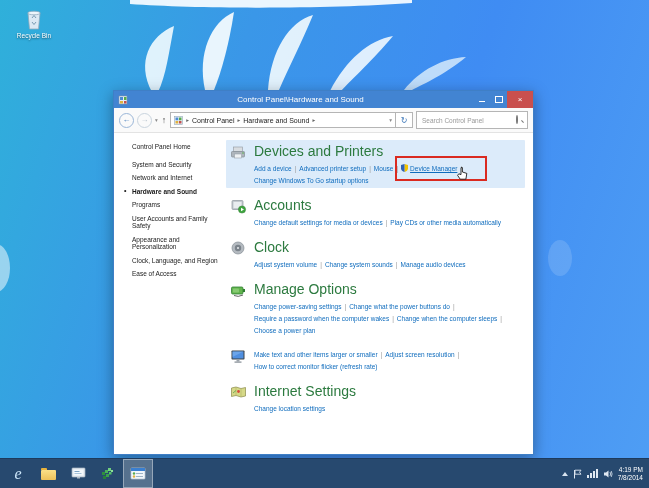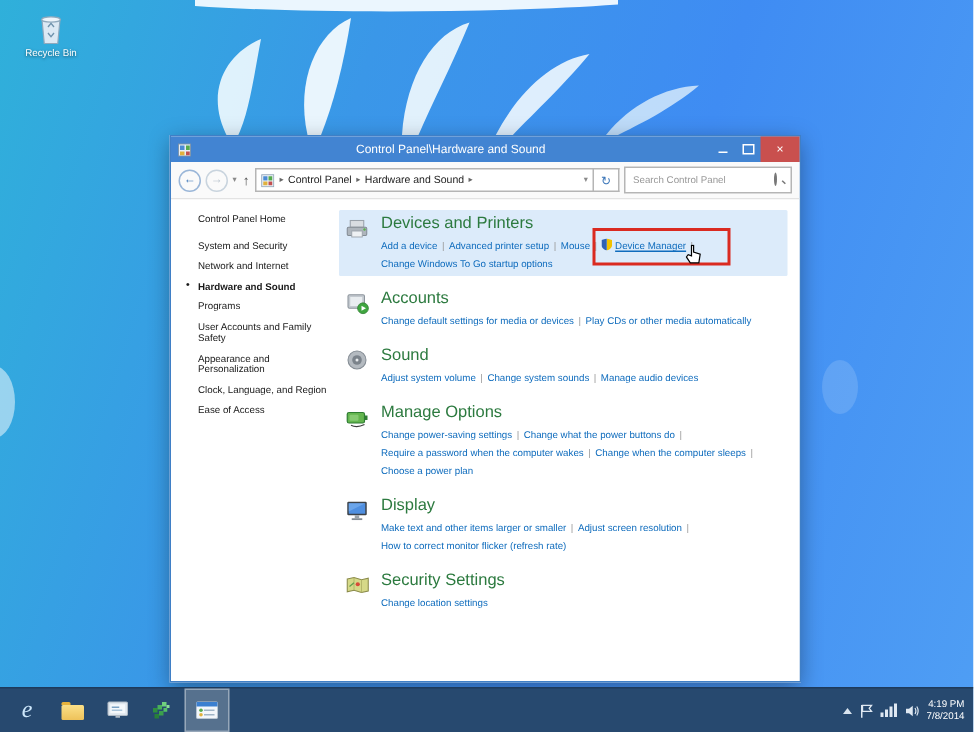--- a/index.html
+++ b/index.html
@@ -57,21 +57,21 @@
   .sidebar { width:110px; flex:0 0 auto; padding:10px 0 0 10px; box-sizing:border-box; }
   .side-item { position:relative; padding-left:8px; width:90px; font-size:6.5px; line-height:7.5px; color:#1a1a1a; margin-bottom:6px; cursor:pointer; }
   .side-item.home { margin-bottom:10px; }
   .side-item.active { font-weight:bold; }
   .side-item .bullet { position:absolute; left:0; top:-1px; font-size:7px; }
 
   .content { flex:1; padding:7px 8px 0 2px; }
   .section { display:flex; margin-bottom:6px; padding:3px 4px; border-radius:1px; }
   .section.highlight { background:#dcebfa; }
   .sec-icon { width:18px; flex:0 0 auto; margin-right:6px; padding-top:1px; }
-  .sec-title { font-size:11px; color:#2c7a3f; margin-bottom:2px; cursor:pointer; }
+  .sec-title { font-size:14px; color:#2c7a3f; margin-bottom:2px; cursor:pointer; }
   .link-row { line-height:9px; white-space:nowrap; }
   .cp-link { color:#0f6cbd; font-size:6.5px; cursor:pointer; }
   .sep { color:#9a9a9a; font-size:6.5px; margin:0 3px; }
 
   
   .dm { position:relative; display:inline-block; }
   .dm .dm-link { text-decoration:underline; }
   .dm .shield { display:inline-block; vertical-align:-1px; margin-right:2px; }
   .dm-box { position:absolute; left:-6px; top:-5px; width:88px; height:21px; border:2px solid #da2a20; pointer-events:none; }
   .hand-cursor { position:absolute; left:56px; top:6px; pointer-events:none; }
@@ -227,21 +227,21 @@
 
         <div class="section">
           <div class="sec-icon">
             <svg width="17" height="17" viewBox="0 0 17 17">
               <circle cx="8" cy="8" r="6" fill="#b4bac0" stroke="#848c94" stroke-width="0.7"></circle>
               <circle cx="8" cy="8" r="3.2" fill="#7b838b"></circle>
               <circle cx="8" cy="8" r="1" fill="#e8ebee"></circle>
             </svg>
           </div>
           <div class="sec-text">
-            <div class="sec-title">Sound</div>
+            <div class="sec-title">Clock</div>
             <div class="link-row">
               <span class="cp-link">Adjust system volume</span><span class="sep">|</span><span class="cp-link">Change system sounds</span><span class="sep">|</span><span class="cp-link">Manage audio devices</span>
             </div>
           </div>
         </div>
 
         <div class="section">
           <div class="sec-icon">
             <svg width="17" height="17" viewBox="0 0 17 17">
               <rect x="1.5" y="5" width="11.5" height="7" rx="1.2" fill="#63b54e" stroke="#2e7d32" stroke-width="0.8"></rect>
@@ -268,41 +268,40 @@
           <div class="sec-icon">
             <svg width="17" height="17" viewBox="0 0 17 17">
               <rect x="1.5" y="2.5" width="13" height="9" rx="0.8" fill="#3c4248"></rect>
               <rect x="2.5" y="3.5" width="11" height="7" fill="#4f8fe0"></rect>
               <path d="M2.5 3.5 L13.5 3.5 L2.5 9 Z" fill="#77aeee" opacity="0.7"></path>
               <rect x="6.5" y="11.5" width="3" height="2" fill="#9aa2aa"></rect>
               <rect x="4.5" y="13.5" width="7" height="1.2" fill="#848c94"></rect>
             </svg>
           </div>
           <div class="sec-text">
-            <div class="sec-title">Display</div>
             <div class="link-row">
               <span class="cp-link">Make text and other items larger or smaller</span><span class="sep">|</span><span class="cp-link">Adjust screen resolution</span><span class="sep">|</span>
             </div>
             <div class="link-row">
               <span class="cp-link">How to correct monitor flicker (refresh rate)</span>
             </div>
           </div>
         </div>
 
         <div class="section">
           <div class="sec-icon">
             <svg width="17" height="17" viewBox="0 0 17 17">
               <path d="M1.5 4 L6 3 L11 4.5 L15.5 3.5 L15.5 12 L11 13 L6 11.5 L1.5 12.5 Z" fill="#d6d988" stroke="#8a8a4a" stroke-width="0.7"></path>
               <path d="M6 3 L6 11.5 M11 4.5 L11 13" stroke="#b0b266" stroke-width="0.6"></path>
               <circle cx="8.5" cy="7.5" r="1.4" fill="#d84b3a"></circle>
               <path d="M3 9 L6 6.5" stroke="#5f9e4c" stroke-width="0.8"></path>
             </svg>
           </div>
           <div class="sec-text">
-            <div class="sec-title">Security Settings</div>
+            <div class="sec-title">Internet Settings</div>
             <div class="link-row">
               <span class="cp-link">Change location settings</span>
             </div>
           </div>
         </div>
 
       </div>
     </div>
   </div>
 

